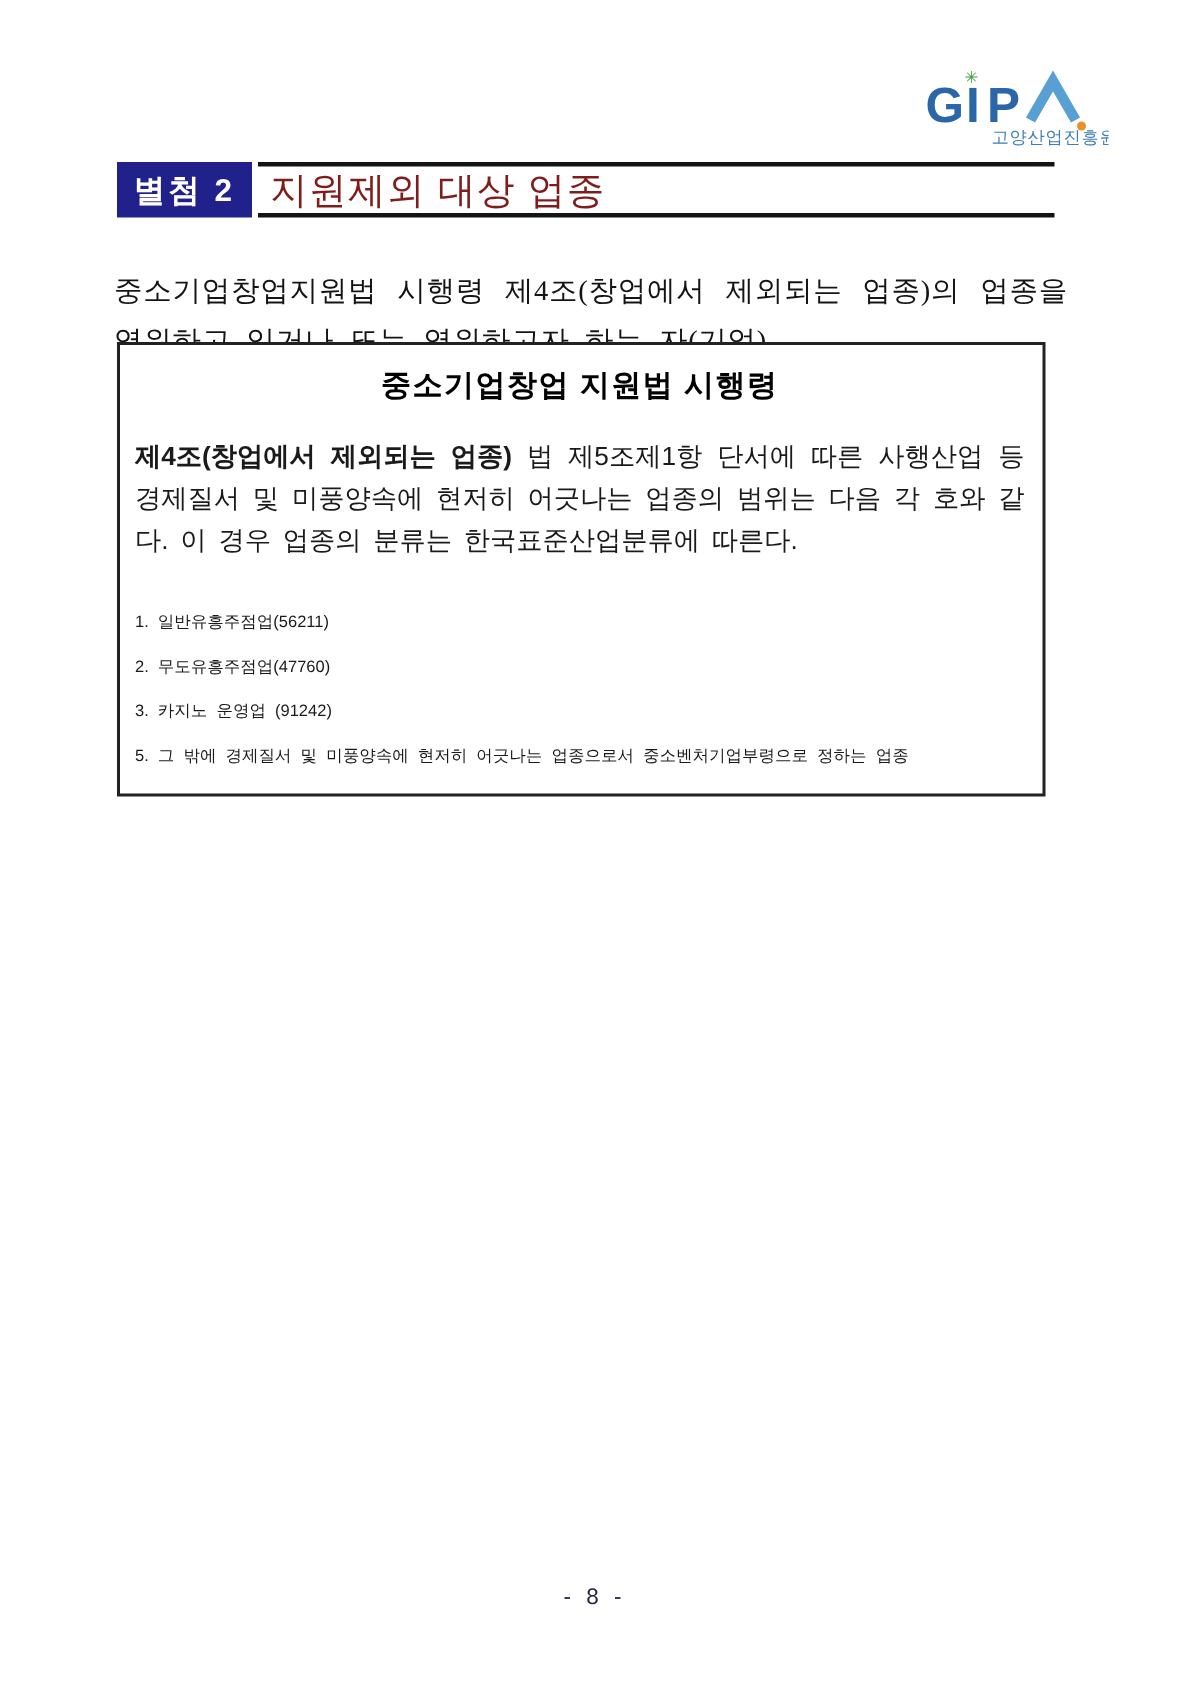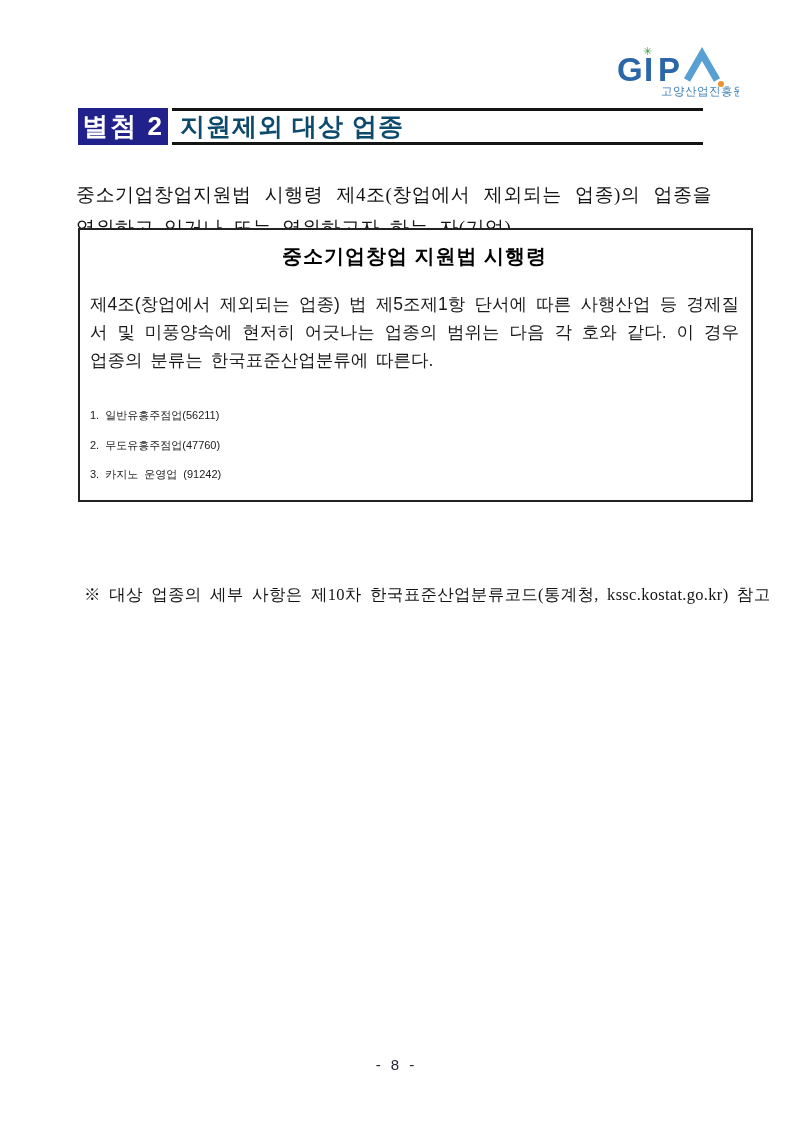--- a/index.html
+++ b/index.html
@@ -19,62 +19,62 @@
   
   .logo { position: absolute; top: 44px; right: 54px; width: 122px; height: 54px; }
 
   
   .header-row {
     position: absolute; top: 108px; left: 78px; right: 90px;
     display: flex; align-items: stretch; height: 37px;
   }
   .badge {
     background: #21218c; color: #ffffff;
-    font-weight: bold; font-size: 26px;
+    font-weight: bold; font-size: 21px;
     width: 90px; flex: 0 0 90px;
     display: flex; align-items: center; justify-content: center;
     letter-spacing: 2px;
   }
   .title-wrap {
     flex: 1; margin-left: 4px;
     border-top: 3px solid #141414;
     border-bottom: 3px solid #141414;
     display: flex; align-items: center;
     padding-left: 8px;
-    font-size: 25px; font-weight: bold; letter-spacing: 1px;
-    color: #0c4a6e;
+    font-size: 25px; font-weight: normal; letter-spacing: 1px;
+    color: #7f1d1d;
   }
 
   
   .intro {
     position: absolute; top: 178px; left: 76px; width: 636px;
     font-family: "Liberation Serif", serif;
     font-size: 19px; line-height: 33px;
     text-align: justify; word-spacing: 5px; letter-spacing: 0.5px;
     color: #141414;
   }
 
   
   .law-box {
-    position: absolute; top: 228px; left: 78px; width: 675px;
+    position: absolute; top: 228px; left: 78px; width: 619px;
     border: 2px solid #222222;
     background: #ffffff;
     padding: 13px 12px 10px 10px;
   }
   .law-box-title {
     text-align: center; font-weight: bold;
     font-size: 20px; letter-spacing: 1px;
     color: #000; margin-bottom: 20px;
   }
   .article {
     font-size: 17.5px; line-height: 28px;
     text-align: justify; word-spacing: 3px;
     color: #1a1a1a;
   }
-  .article .lead { font-weight: normal; }
+  .article .lead { font-weight: bold; }
   .law-list { margin-top: 27px; list-style: none; }
   .law-item {
     font-size: 11px; line-height: 29.5px;
     padding-left: 24px; text-indent: -24px;
     text-align: justify; word-spacing: 3px;
     color: #1a1a1a;
   }
 
   
   .footnote {
@@ -120,20 +120,20 @@
   <div class="law-box">
     <div class="law-box-title">중소기업창업 지원법 시행령</div>
     <div class="article">
       <span class="lead">제4조(창업에서 제외되는 업종)</span>
       <span>법 제5조제1항 단서에 따른 사행산업 등 경제질서 및 미풍양속에 현저히 어긋나는 업종의 범위는 다음 각 호와 같다. 이 경우 업종의 분류는 한국표준산업분류에 따른다.</span>
     </div>
     <div class="law-list">
       <div class="law-item">1. 일반유흥주점업(56211)</div>
       <div class="law-item">2. 무도유흥주점업(47760)</div>
       <div class="law-item">3. 카지노 운영업 (91242)</div>
+      <div class="law-item">5. 그 밖에 경제질서 및 미풍양속에 현저히 어긋나는 업종으로서 중소벤처기업부령으로 정하는 업종</div>
     </div>
   </div>
 
-  <div class="footnote">※ 대상 업종의 세부 사항은 제10차 한국표준산업분류코드(통계청, kssc.kostat.go.kr) 참고</div>
 
   <div class="page-number">- 8 -</div>
 
 </div>
 
 </body></html>

